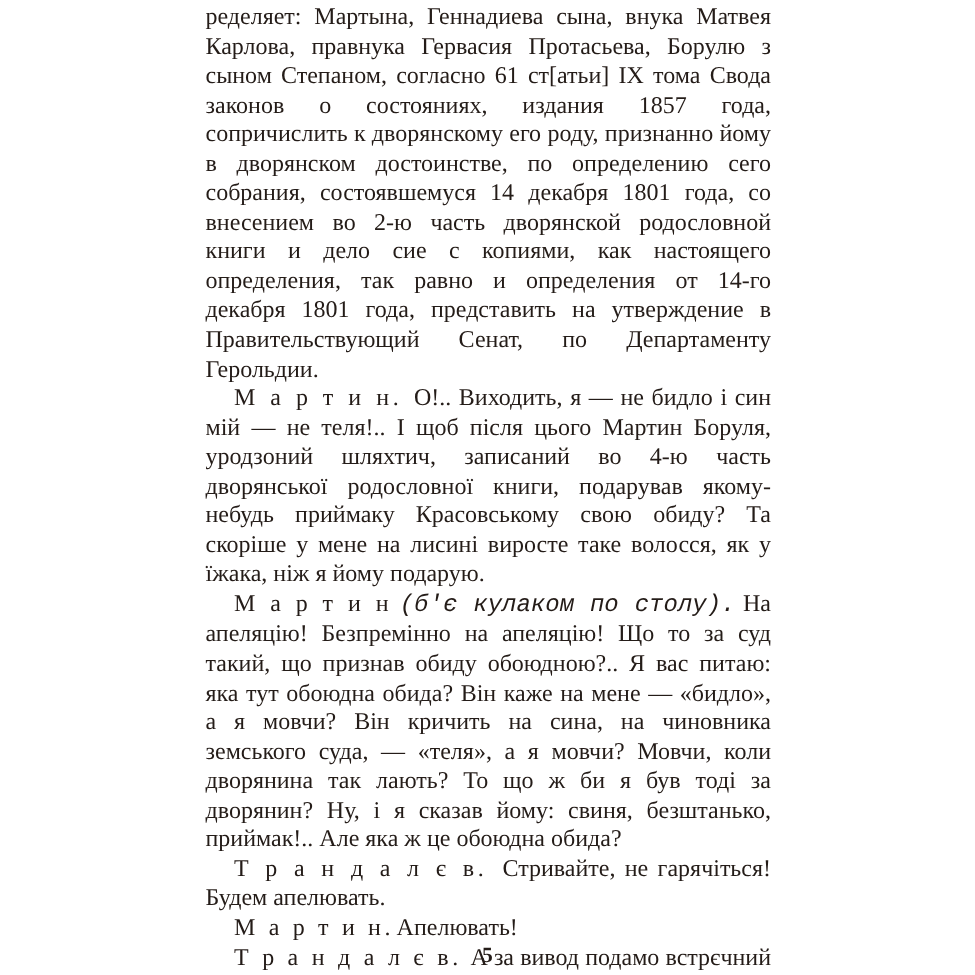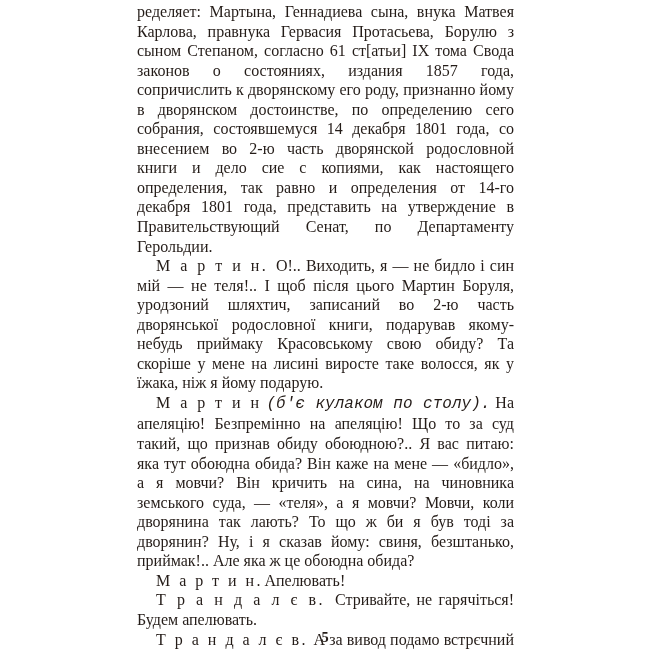--- a/index.html
+++ b/index.html
@@ -77,38 +77,38 @@
 <div class="page">
 
   <div class="text-column">
 
     <p class="para cont">
       <span>ределяет: Мартына, Геннадиева сына, внука Матвея Карлова, правнука Гервасия Протасьева, Борулю з сыном Степаном, согласно 61 ст[атьи] IX тома Свода законов о состояниях, издания 1857 года, сопричислить к дворянскому его роду, признанно йому в дворянском достоинстве, по определению сего собрания, состоявшемуся 14 декабря 1801 года, со внесением во 2-ю часть дворянской родословной книги и дело сие с копиями, как настоящего определения, так равно и определения от 14-го декабря 1801 года, представить на утверждение в Правительствующий Сенат, по Департаменту Герольдии.</span>
     </p>
 
     <p class="para indent">
       <span class="speaker">М а р т и н</span><span>.</span>&nbsp;
-      <span>О!.. Виходить, я — не бидло і син мій — не теля!.. І щоб після цього Мартин Боруля, уродзоний шляхтич, записаний во 2-ю часть дворянської родословної книги, подарував якому-небудь приймаку Красовському свою обиду? Та скоріше у мене на лисині виросте таке волосся, як у їжака, ніж я йому подарую.</span>
+      <span>О!.. Виходить, я — не бидло і син мій — не теля!.. І щоб після цього Мартин Боруля, уродзоний шляхтич, записаний во 4-ю часть дворянської родословної книги, подарував якому-небудь приймаку Красовському свою обиду? Та скоріше у мене на лисині виросте таке волосся, як у їжака, ніж я йому подарую.</span>
     </p>
 
 
     <p class="para indent">
       <span class="speaker">М а р т и н</span><span></span>
       <span class="stage">(б'є кулаком по столу).</span>
       <span>На апеляцію! Безпремінно на апеляцію! Що то за суд такий, що признав обиду обоюдною?.. Я вас питаю: яка тут обоюдна обида? Він каже на мене — «бидло», а я мовчи? Він кричить на сина, на чиновника земського суда, — «теля», а я мовчи? Мовчи, коли дворянина так лають? То що ж би я був тоді за дворянин? Ну, і я сказав йому: свиня, безштанько, приймак!.. Але яка ж це обоюдна обида?</span>
     </p>
 
     <p class="para indent">
-      <span class="speaker">М а р т и н</span><span>.</span>
-      <span>Апелювать!</span>
+      <span class="speaker">Т р а н д а л є в</span><span>.</span>&nbsp;
+      <span>Стривайте, не гарячіться! Будем апелювать.</span>
     </p>
 
     <p class="para indent">
-      <span class="speaker">Т р а н д а л є в</span><span>.</span>&nbsp;
-      <span>Стривайте, не гарячіться! Будем апелювать.</span>
+      <span class="speaker">М а р т и н</span><span>.</span>
+      <span>Апелювать!</span>
     </p>
 
     <p class="para indent">
       <span class="speaker">Т р а н д а л є в</span><span>.</span>&nbsp;
       <span>А за вивод подамо встрєчний іск.</span>
     </p>
 
   </div>
 
   <div class="page-number">5</div>

